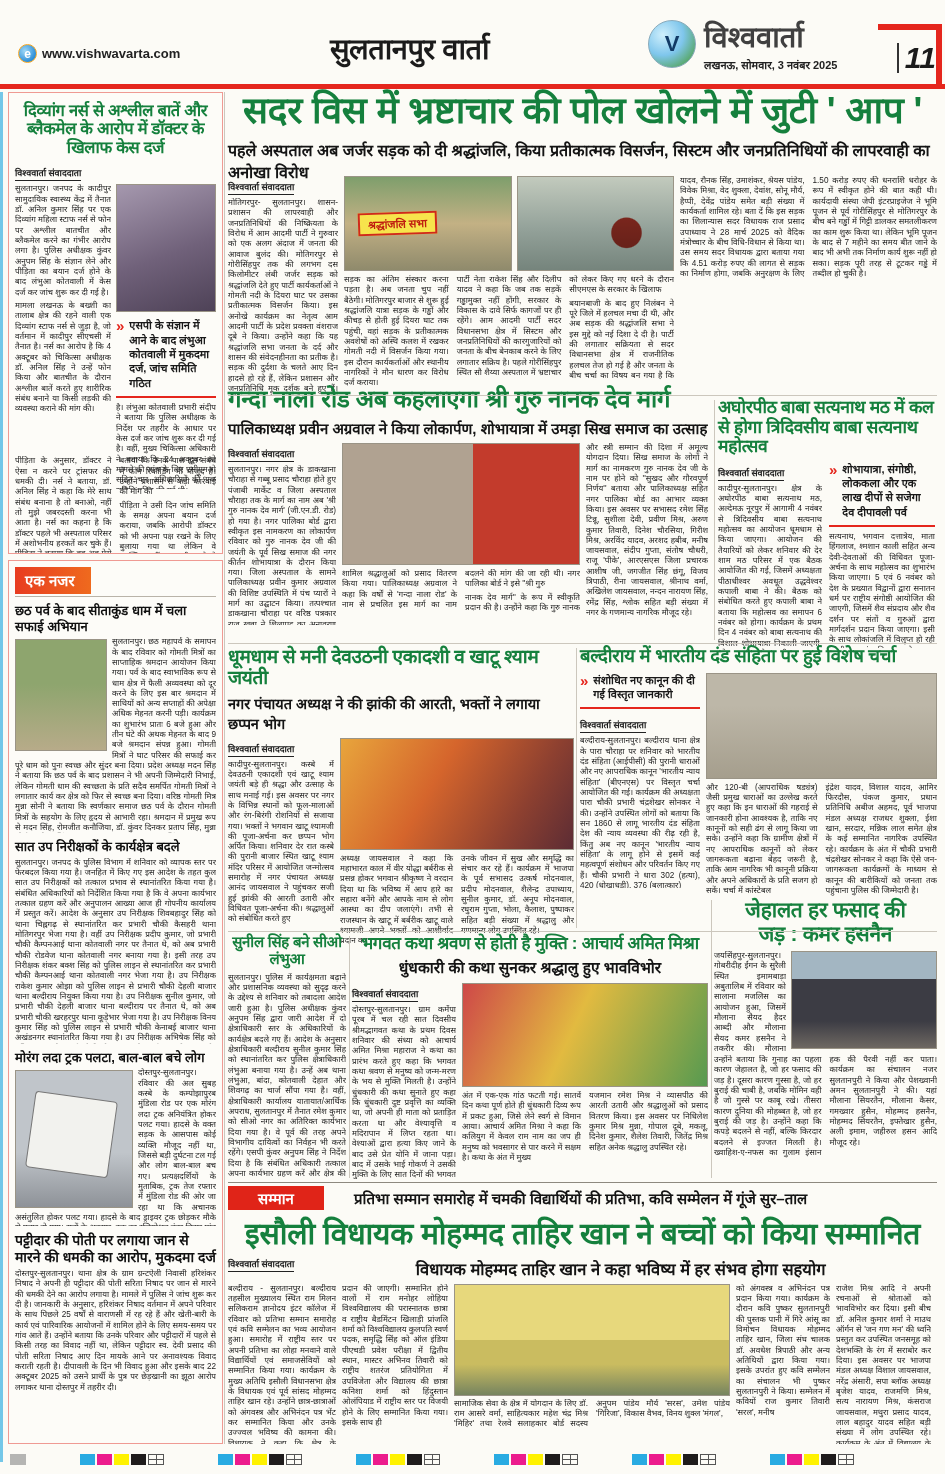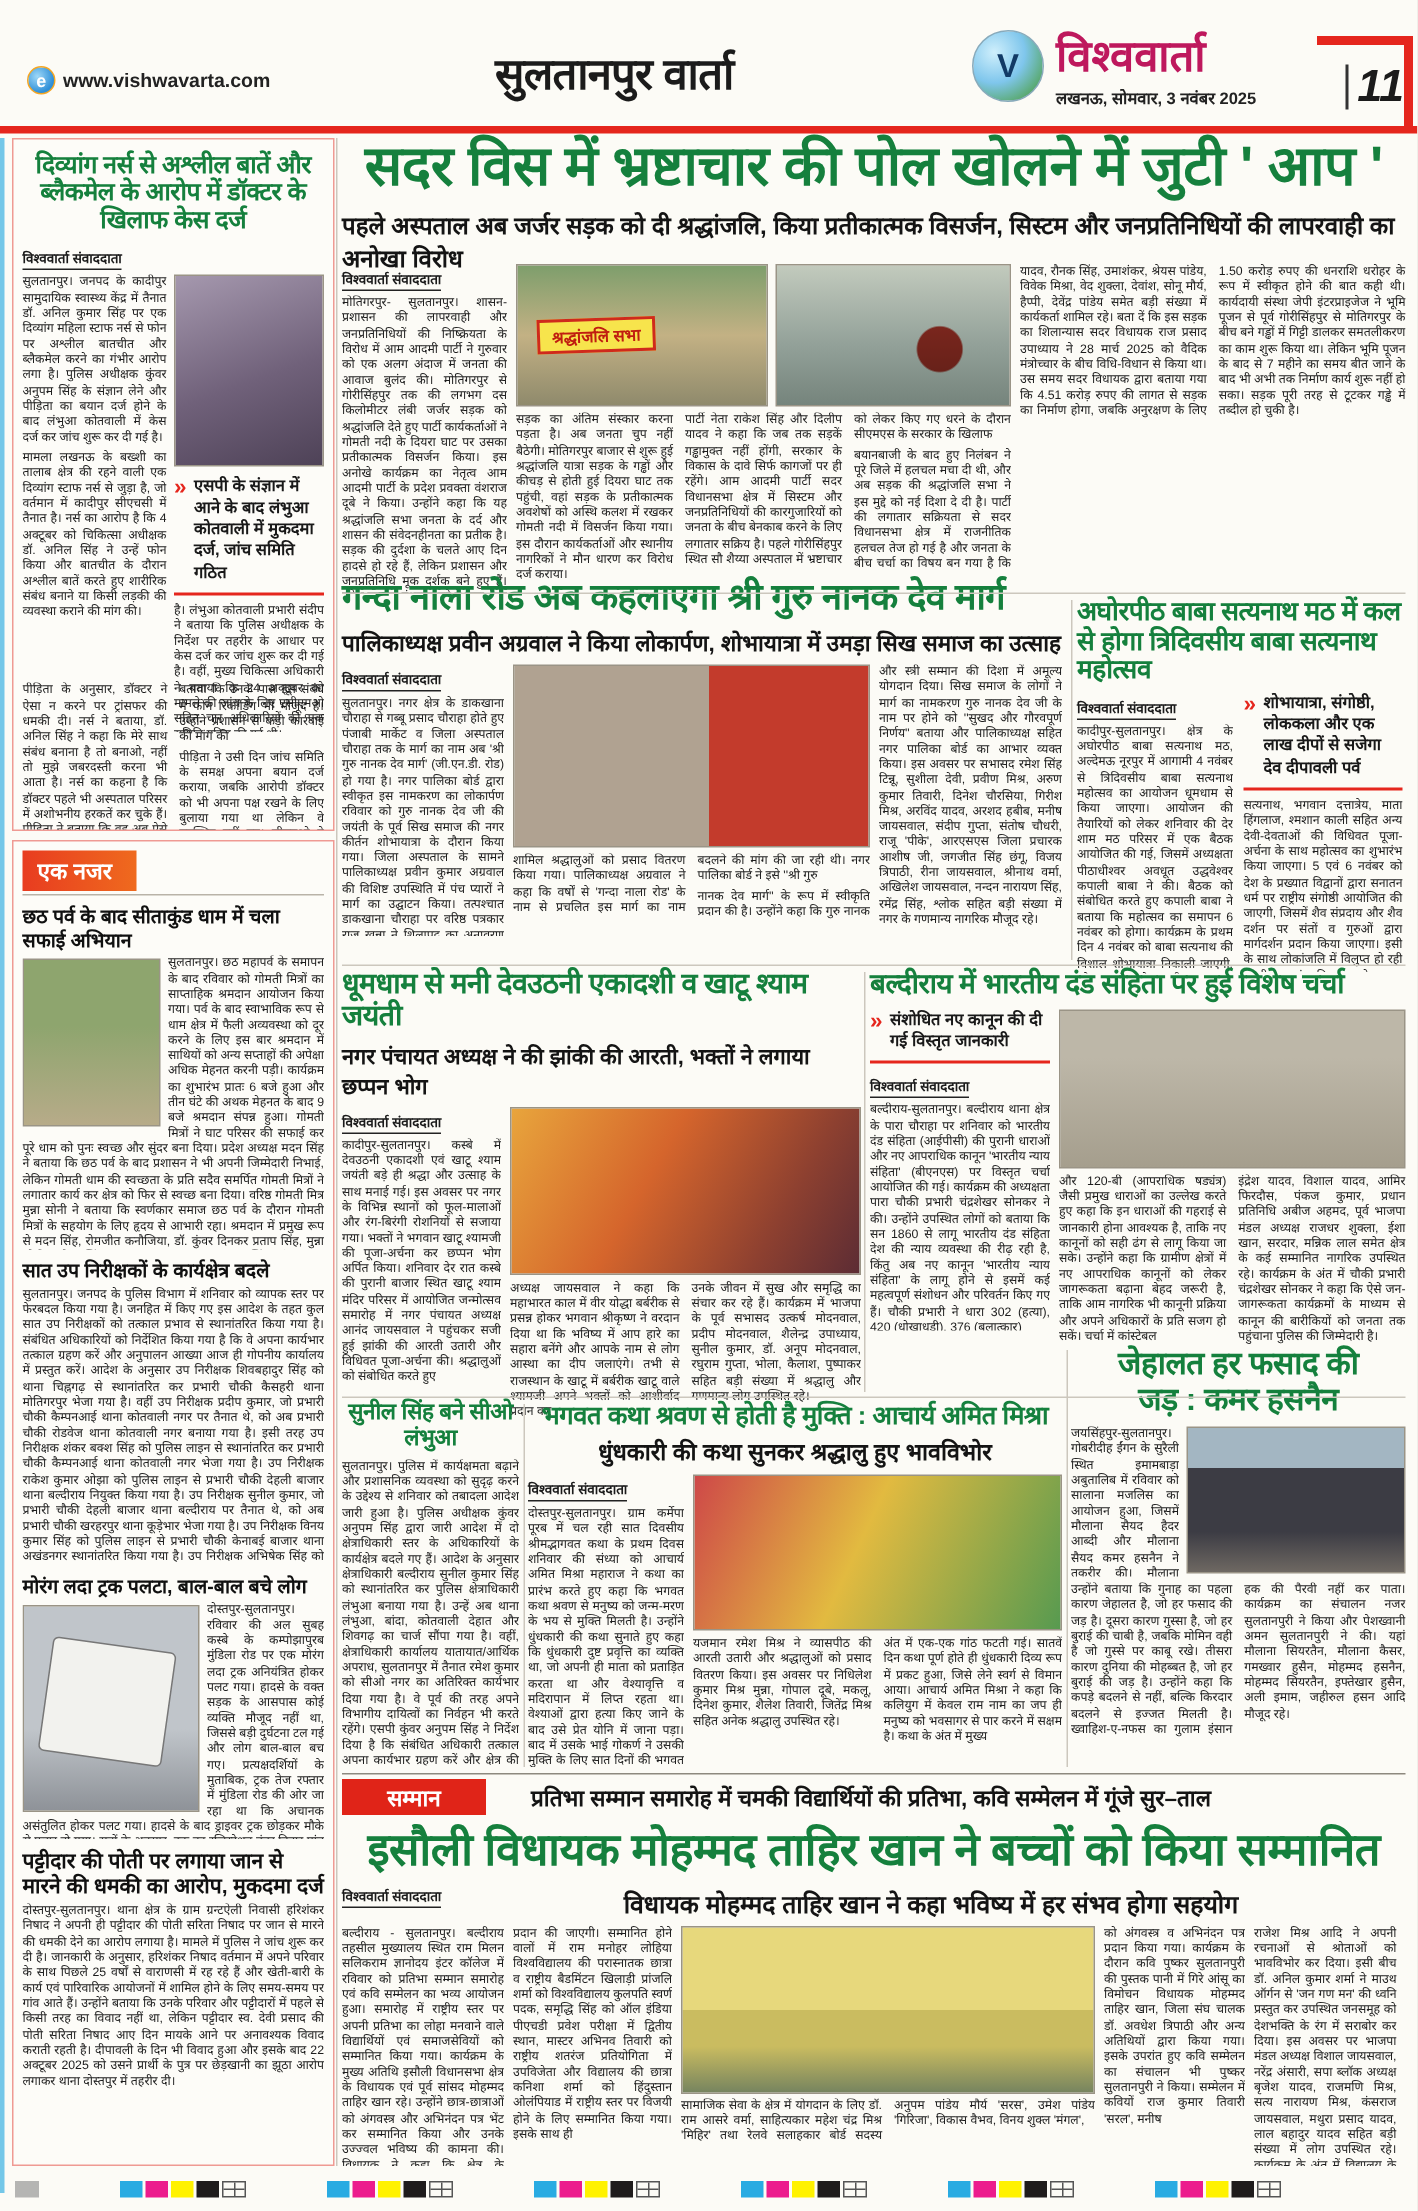--- a/index.html
+++ b/index.html
@@ -10,21 +10,21 @@
   .hdr-url{font-weight:bold;font-size:13px;color:#222;display:flex;align-items:center;gap:5px;}
   .ie-icon{width:17px;height:17px;border-radius:50%;background:radial-gradient(circle at 35% 35%,#9fd8f7,#2e8fd8 70%);
            color:#fff;font-weight:bold;font-size:12px;display:flex;align-items:center;justify-content:center;
            border:1px solid #f5a623;}
   .edition{font-size:29px;font-weight:bold;letter-spacing:-.5px;}
   .brand-row{display:flex;align-items:center;gap:8px;}
   .globe{width:46px;height:46px;border-radius:50%;
          background:radial-gradient(circle at 30% 30%,#cfeffc,#7fc6ec 45%,#58a86b 80%);
          border:1px solid #8ab;display:flex;align-items:center;justify-content:center;
          color:#123a66;font-weight:bold;font-size:22px;}
-  .brand-name{font-size:29px;font-weight:bold;color:#be185d;}
+  .brand-name{font-size:29px;font-weight:bold;color:#404040;}
   .dateline{font-size:11px;font-weight:bold;color:#222;margin-top:2px;}
   .pagebox{border-top:6px solid #e5261d;border-right:6px solid #e5261d;width:58px;height:56px;
            display:flex;align-items:center;justify-content:flex-end;}
   .pagenum{font-size:30px;font-weight:bold;border-left:2px solid #333;padding-left:6px;line-height:1;}
   .redrule{position:absolute;left:0;top:84px;width:945px;height:5px;background:#e5261d;}
   .ledge{position:absolute;left:0;top:92px;width:3px;height:1370px;background:#74c7e8;}
   
   .col{font-size:8.2px;line-height:1.26;text-align:justify;color:#1d1d1d;overflow:hidden;}
   .col p{margin:0 0 3px 0;}
   .byline{font-weight:bold;font-size:9px;border-bottom:1.5px solid #222;display:inline-block;
@@ -278,22 +278,22 @@
     <div style="display:flex;gap:6px;margin-top:5px;height:196px;">
       <div style="width:104px;">
         <span class="byline">विश्ववार्ता संवाददाता</span>
         <div class="col" style="height:174px;">
           <p>दोस्तपुर-सुलतानपुर। ग्राम कर्मेपा पूरब में चल रही सात दिवसीय श्रीमद्भागवत कथा के प्रथम दिवस शनिवार की संध्या को आचार्य अमित मिश्रा महाराज ने कथा का प्रारंभ करते हुए कहा कि भगवत कथा श्रवण से मनुष्य को जन्म-मरण के भय से मुक्ति मिलती है। उन्होंने धुंधकारी की कथा सुनाते हुए कहा कि धुंधकारी दुष्ट प्रवृत्ति का व्यक्ति था, जो अपनी ही माता को प्रताड़ित करता था और वेश्यावृत्ति व मदिरापान में लिप्त रहता था। वेश्याओं द्वारा हत्या किए जाने के बाद उसे प्रेत योनि में जाना पड़ा। बाद में उसके भाई गोकर्ण ने उसकी मुक्ति के लिए सात दिनों की भगवत कथा का आयोजन किया। आचार्य ने बताया कि कथा के दौरान धुंधकारी हरे बांस की सात गांठों में प्रवेश कर कथा सुनता था, और प्रत्येक दिन के</p>
         </div>
       </div>
       <div style="width:246px;">
         <div class="ph phI" style="width:246px;height:104px;"></div>
         <div class="col" style="column-count:2;column-gap:8px;height:86px;margin-top:4px;">
+          <p>अंत में एक-एक गांठ फटती गई। सातवें दिन कथा पूर्ण होते ही धुंधकारी दिव्य रूप में प्रकट हुआ, जिसे लेने स्वर्ग से विमान आया। आचार्य अमित मिश्रा ने कहा कि कलियुग में केवल राम नाम का जप ही मनुष्य को भवसागर से पार करने में सक्षम है। कथा के अंत में मुख्य</p>
           <p>यजमान रमेश मिश्र ने व्यासपीठ की आरती उतारी और श्रद्धालुओं को प्रसाद वितरण किया। इस अवसर पर निधिलेश कुमार मिश्र मुन्ना, गोपाल दूबे, मकलू, दिनेश कुमार, शैलेश तिवारी, जितेंद्र मिश्र सहित अनेक श्रद्धालु उपस्थित रहे।</p>
-          <p>अंत में एक-एक गांठ फटती गई। सातवें दिन कथा पूर्ण होते ही धुंधकारी दिव्य रूप में प्रकट हुआ, जिसे लेने स्वर्ग से विमान आया। आचार्य अमित मिश्रा ने कहा कि कलियुग में केवल राम नाम का जप ही मनुष्य को भवसागर से पार करने में सक्षम है। कथा के अंत में मुख्य</p>
         </div>
       </div>
     </div>
   </section>
 
   <section class="abs" style="left:714px;top:898px;width:223px;">
     <div class="h1" style="font-size:21px;text-align:center;">जेहालत हर फसाद की</div>
     <div class="h1" style="font-size:21px;text-align:center;">जड़ : कमर हसनैन</div>
     <div style="display:flex;gap:5px;margin-top:6px;height:100px;">
       <div class="col" style="width:72px;height:100px;">

